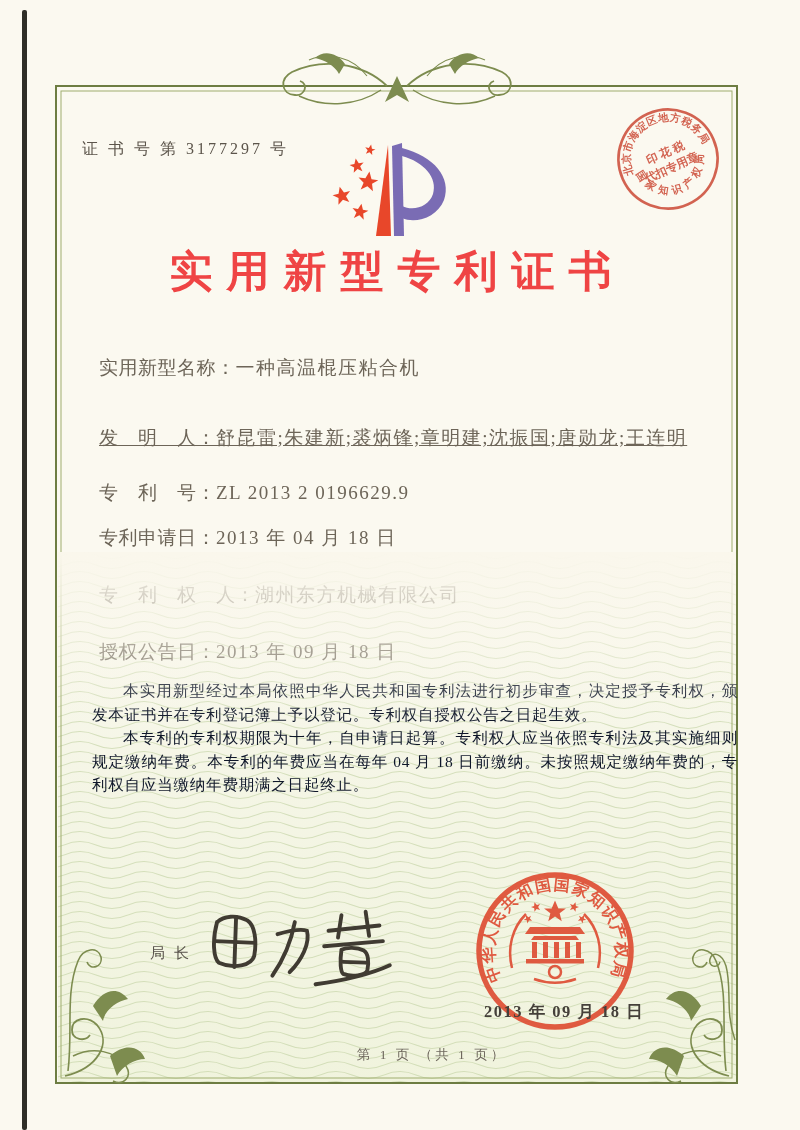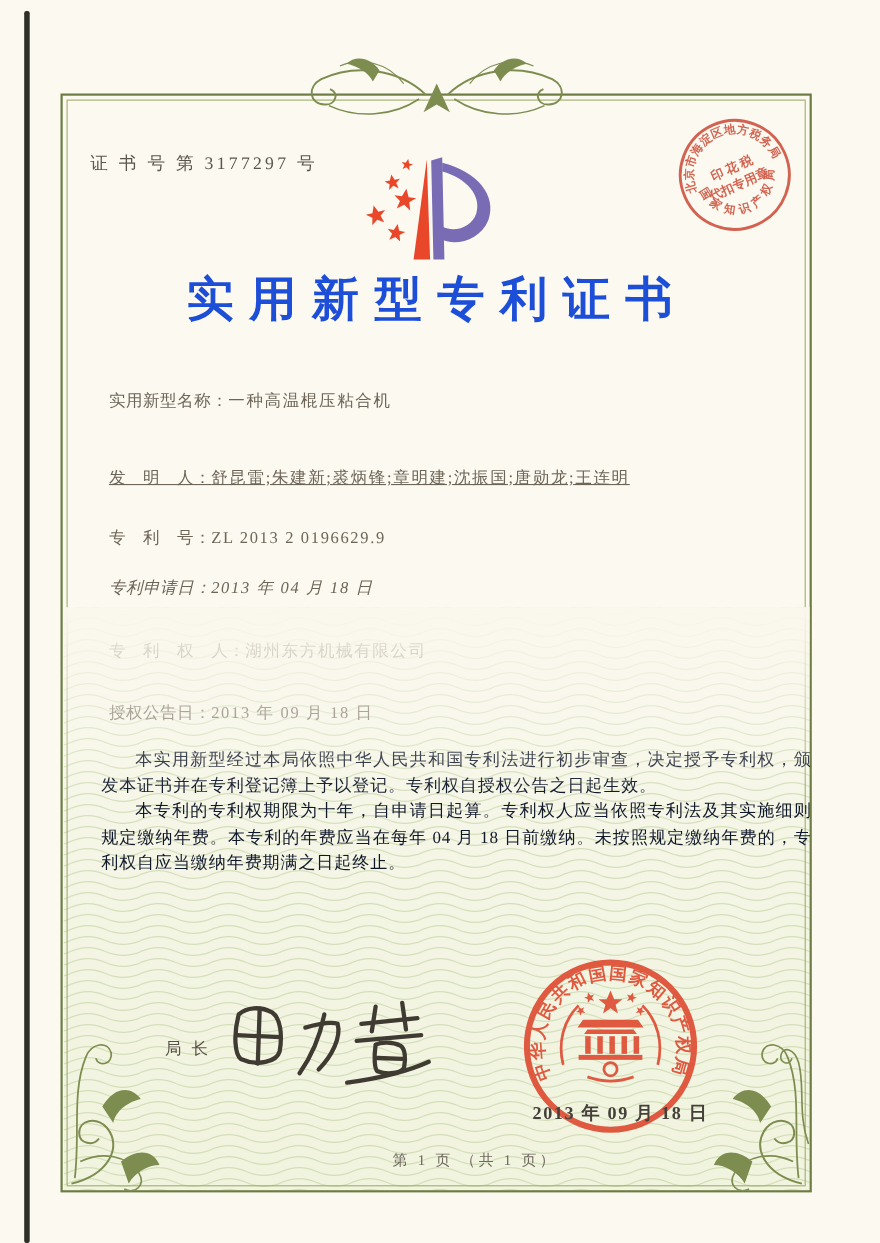--- a/index.html
+++ b/index.html
@@ -8,27 +8,27 @@
     background:#fbf9f0;
     font-family:"Liberation Serif","DejaVu Serif",serif;
   }
   .abs{position:absolute;}
   
   .scan-edge{left:22px;top:10px;width:5px;height:1120px;background:#2f2e27;border-radius:2px;}
   
   .cert-no{left:82px;top:139px;font-size:16px;letter-spacing:3px;color:#5c554b;}
   
   .title{left:57px;top:243px;width:681px;text-align:center;
-    font-size:43px;font-weight:600;color:#1d4ed8;letter-spacing:14px;}
+    font-size:43px;font-weight:600;color:#ef4444;letter-spacing:14px;}
   
   .fields{left:99px;top:355px;width:620px;}
-  .frow{position:absolute;left:0;white-space:nowrap;font-size:15px;color:#6d6558;}
+  .frow{position:absolute;left:0;white-space:nowrap;font-size:19px;color:#6d6558;}
   .frow .lbl{letter-spacing:.5px;}
   .frow .val{letter-spacing:1.5px;}
-  .r0{top:0;} .r1{top:70px;text-decoration:underline;} .r2{top:125px;} .r3{top:170px;font-style:italic;} .r4{top:227px;} .r5{top:284px;}
+  .r0{top:0;} .r1{top:70px;text-decoration:underline;} .r2{top:125px;} .r3{top:170px;} .r4{top:227px;} .r5{top:284px;}
   
   .body-text{left:92px;top:679px;width:646px;color:#0f172a;
     font-size:15.5px;line-height:23.5px;letter-spacing:.8px;
     text-align:justify;}
   .body-text p{margin:0;text-indent:2em;}
   
   .director{left:150px;top:944px;font-size:15px;letter-spacing:9px;color:#57514a;}
   .sig{left:205px;top:898px;}
   
   .seal-date{left:484px;top:1001px;font-size:16.5px;font-weight:600;

